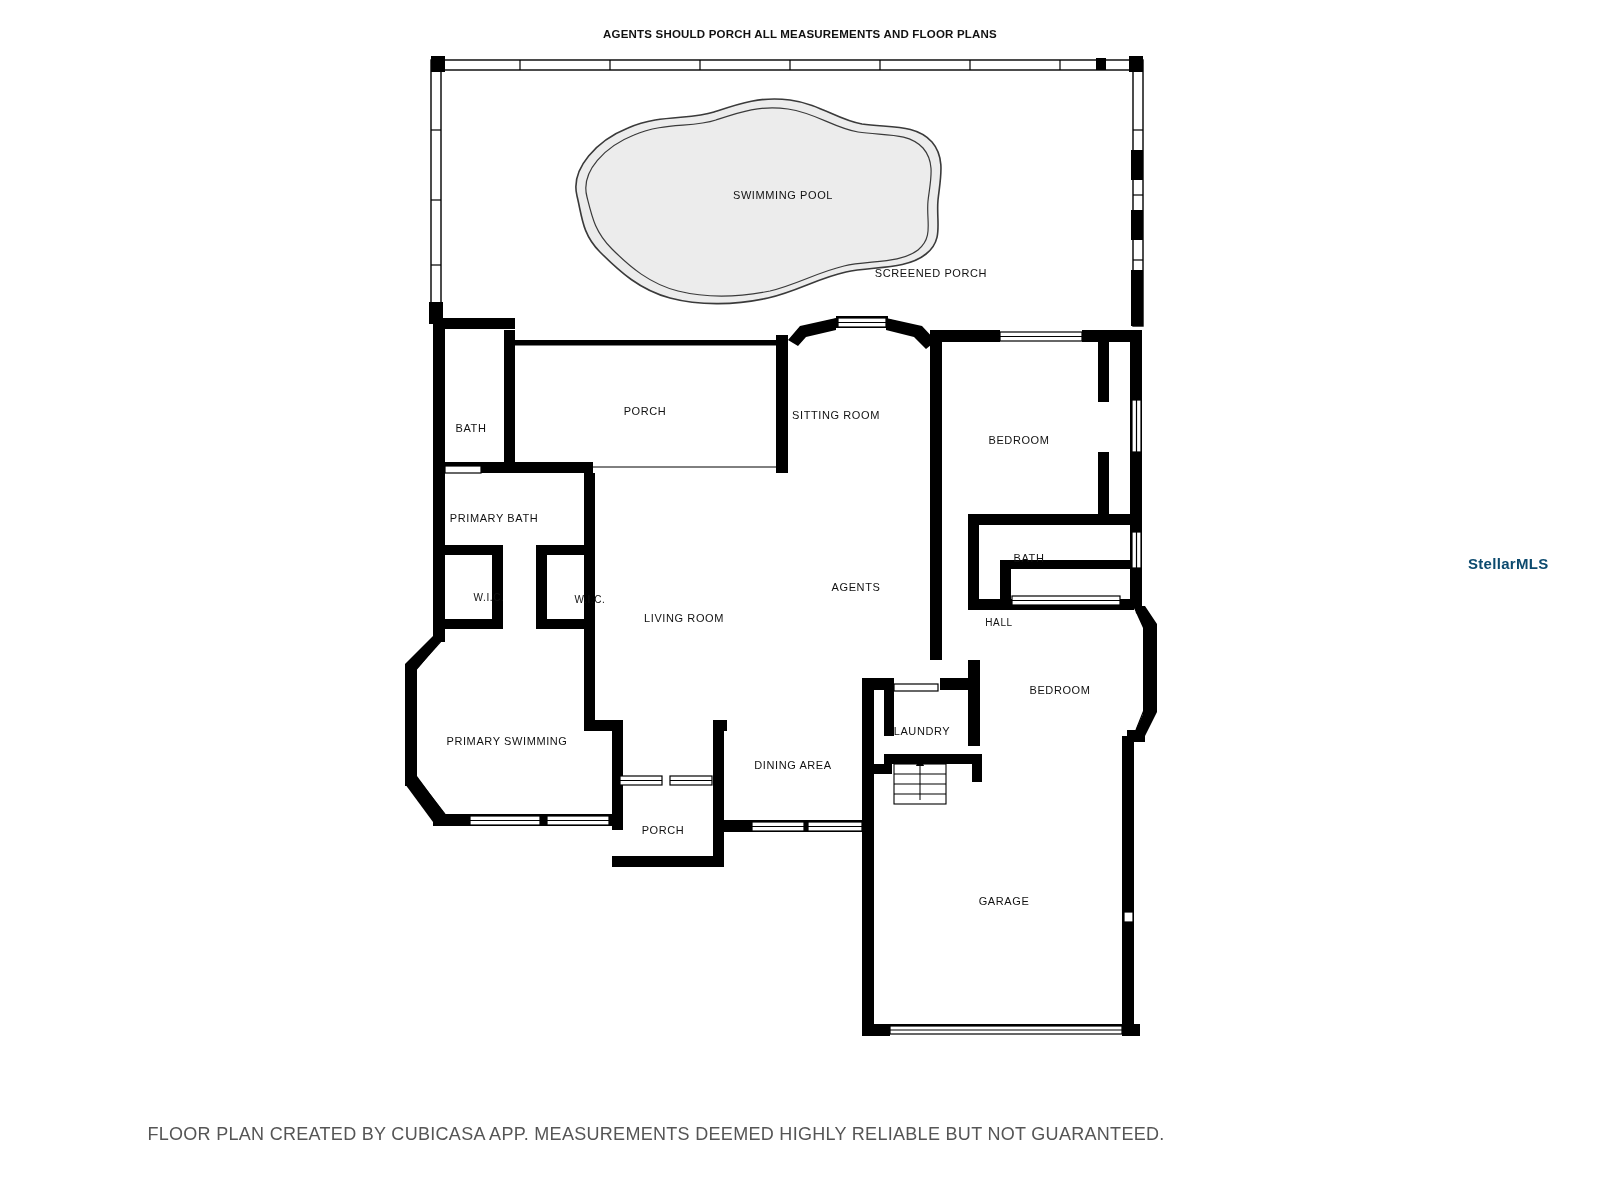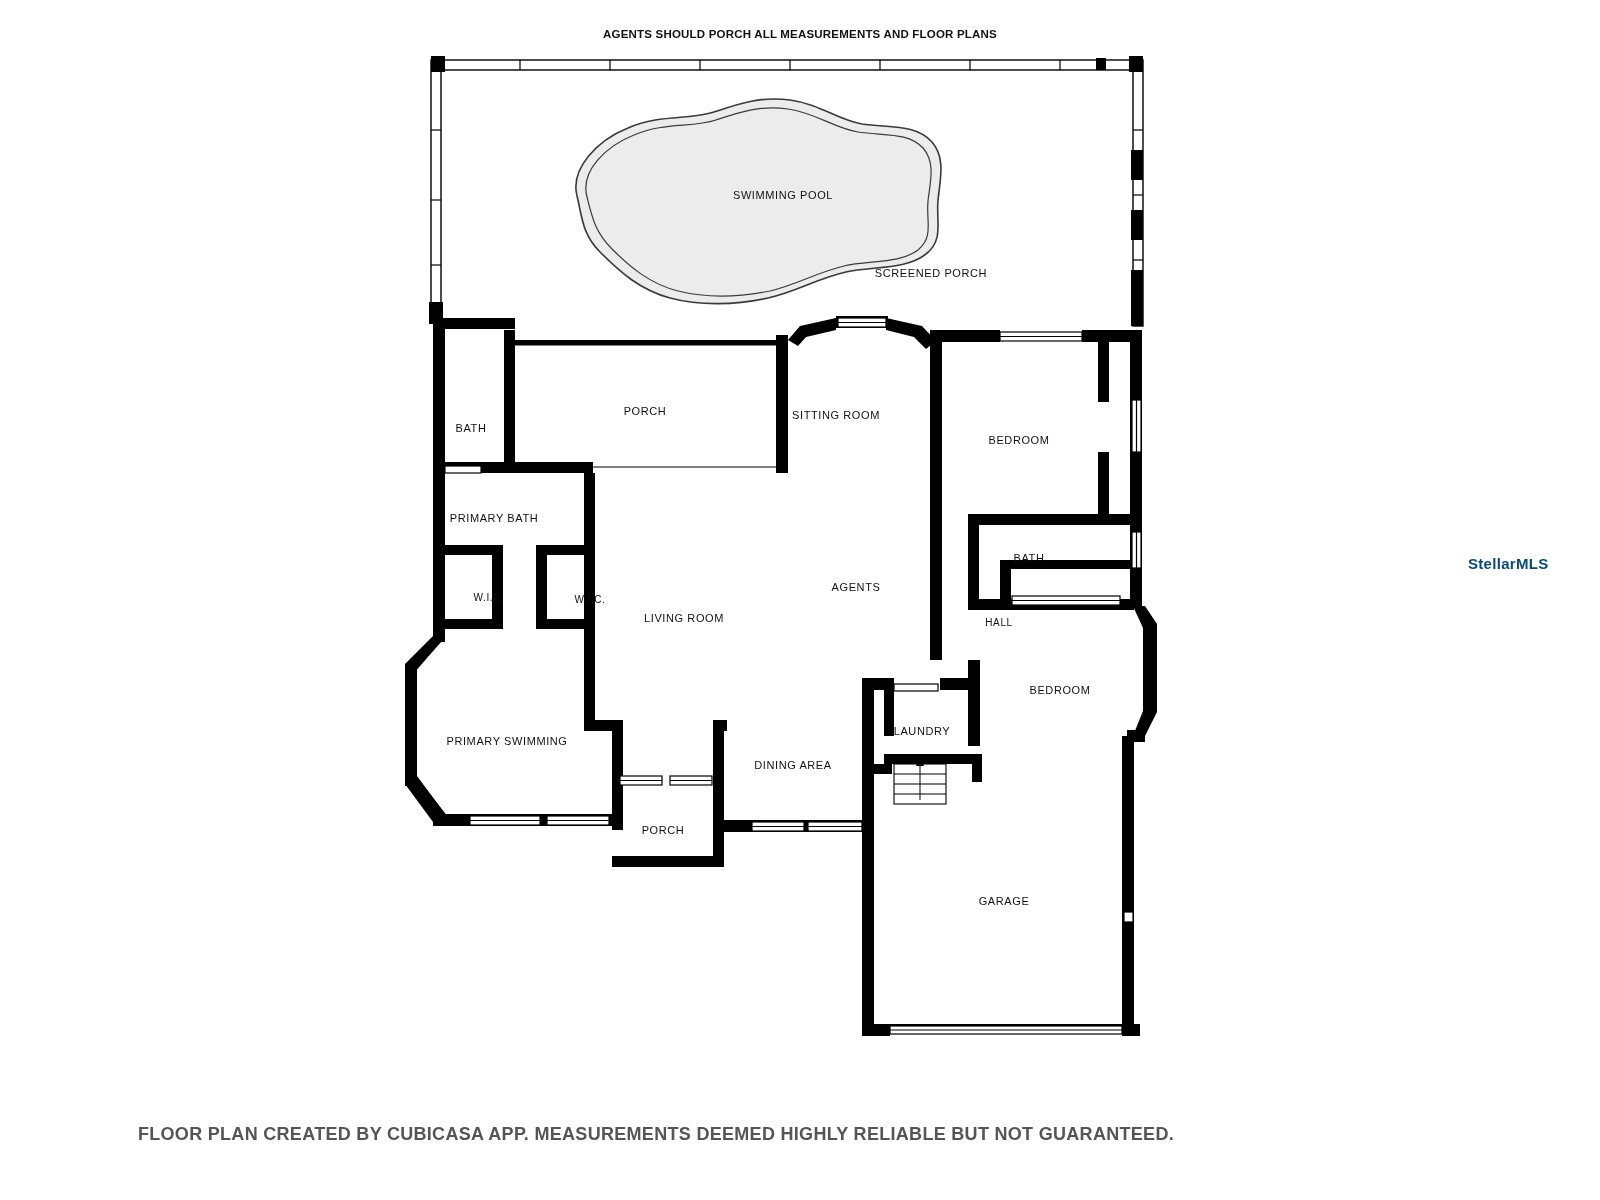--- a/index.html
+++ b/index.html
@@ -28,21 +28,21 @@
   }
   #footer-note {
     position: absolute;
     top: 1124px;
     left: 0;
     width: 1312px;
     text-align: center;
     font-size: 18px;
     letter-spacing: 0.3px;
     color: #555;
-    font-weight: 700;
+    font-weight: 400;
   }
   #watermark {
     position: absolute;
     top: 555px;
     left: 1468px;
     font-size: 15px;
     color: #0c4a6e;
     font-weight: 700;
     letter-spacing: 0.3px;
     user-select: none;

